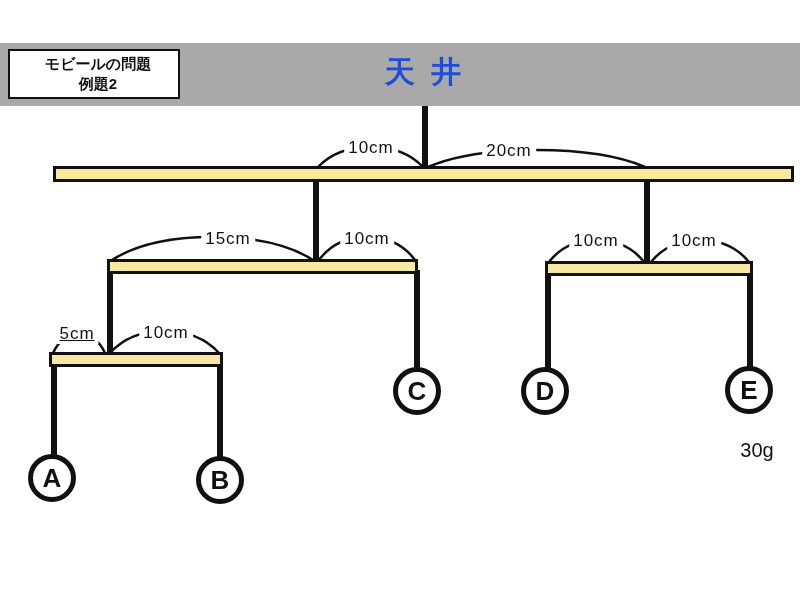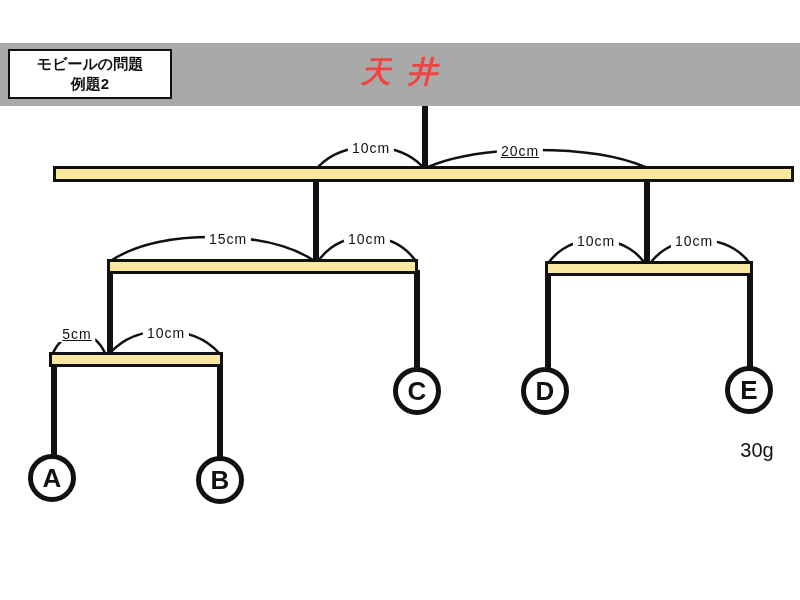--- a/index.html
+++ b/index.html
@@ -3,26 +3,26 @@
 <meta charset="utf-8">
 <style>
   html,body{margin:0;padding:0;background:#fff;}
   .canvas{
     position:relative;width:800px;height:600px;background:#ffffff;overflow:hidden;
     font-family:"Liberation Sans","DejaVu Sans",sans-serif;color:#111;
   }
   
   .ceiling-bar{position:absolute;left:0;top:43px;width:800px;height:63px;background:#a9a9a9;}
   .ceiling-label{
-    position:absolute;left:401px;top:72px;transform:translate(-50%,-50%);
-    color:#ef4444;font-size:30px;font-weight:bold;letter-spacing:4px;white-space:pre;font-style:italic;
+    position:absolute;left:425px;top:72px;transform:translate(-50%,-50%);
+    color:#1d4ed8;font-size:30px;font-weight:bold;letter-spacing:4px;white-space:pre;
   }
   .badge{
     position:absolute;left:8px;top:49px;width:160px;height:46px;background:#ffffff;
-    border:2px solid #111;display:flex;flex-direction:column;align-items:center;justify-content:center;
+    border:2px solid #111;display:flex;flex-direction:column;align-items:center;justify-content:center;padding-left:8px;
   }
   .badge span{font-size:15px;font-weight:bold;line-height:20px;white-space:nowrap;}
   
   .arc-layer{position:absolute;left:0;top:0;width:800px;height:600px;}
   .beam{position:absolute;background:#f9e8a0;border:3px solid #111;box-sizing:border-box;}
   .beam-top{left:53px;top:166px;width:741px;height:16px;}
   .beam-mid-left{left:107px;top:259px;width:311px;height:15px;}
   .beam-mid-right{left:545px;top:261px;width:208px;height:15px;}
   .beam-small{left:49px;top:352px;width:174px;height:15px;}
   .string{position:absolute;width:6px;background:#111;}
@@ -30,21 +30,21 @@
   .st-top-left{left:313px;top:178px;height:86px;}
   .st-top-right{left:644px;top:178px;height:88px;}
   .st-mid-left-end{left:107px;top:270px;height:86px;}
   .st-c{left:414px;top:270px;height:100px;}
   .st-d{left:545px;top:272px;height:98px;}
   .st-e{left:747px;top:272px;height:97px;}
   .st-a{left:51px;top:362px;height:96px;}
   .st-b{left:217px;top:362px;height:98px;}
   .dim-label{
     position:absolute;transform:translate(-50%,-50%);background:#ffffff;
-    font-size:14px;letter-spacing:1px;padding:0 4px;white-space:nowrap;
+    font-size:17px;letter-spacing:1px;padding:0 4px;white-space:nowrap;
   }
   .weight{
     position:absolute;width:38px;height:38px;border:5px solid #111;border-radius:50%;
     background:#fff;display:flex;align-items:center;justify-content:center;
     font-size:26px;font-weight:bold;
   }
   .w-a{left:28px;top:454px;}
   .w-b{left:196px;top:456px;}
   .w-c{left:393px;top:367px;}
   .w-d{left:521px;top:367px;}
@@ -84,21 +84,21 @@
   <div class="string st-e"></div>
   <div class="string st-a"></div>
   <div class="string st-b"></div>
 
   <div class="beam beam-top"></div>
   <div class="beam beam-mid-left"></div>
   <div class="beam beam-mid-right"></div>
   <div class="beam beam-small"></div>
 
   <span class="dim-label" style="left:371px;top:148px;">10cm</span>
-  <span class="dim-label" style="left:520px;top:151px;text-decoration:underline;">20cm</span>
+  <span class="dim-label" style="left:509px;top:151px;">20cm</span>
   <span class="dim-label" style="left:228px;top:239px;">15cm</span>
   <span class="dim-label" style="left:367px;top:239px;">10cm</span>
   <span class="dim-label" style="left:596px;top:241px;">10cm</span>
   <span class="dim-label" style="left:694px;top:241px;">10cm</span>
   <span class="dim-label" style="left:77px;top:334px;text-decoration:underline;">5cm</span>
   <span class="dim-label" style="left:166px;top:333px;">10cm</span>
 
   <div class="weight w-a">
       <span>A</span>
     </div>

